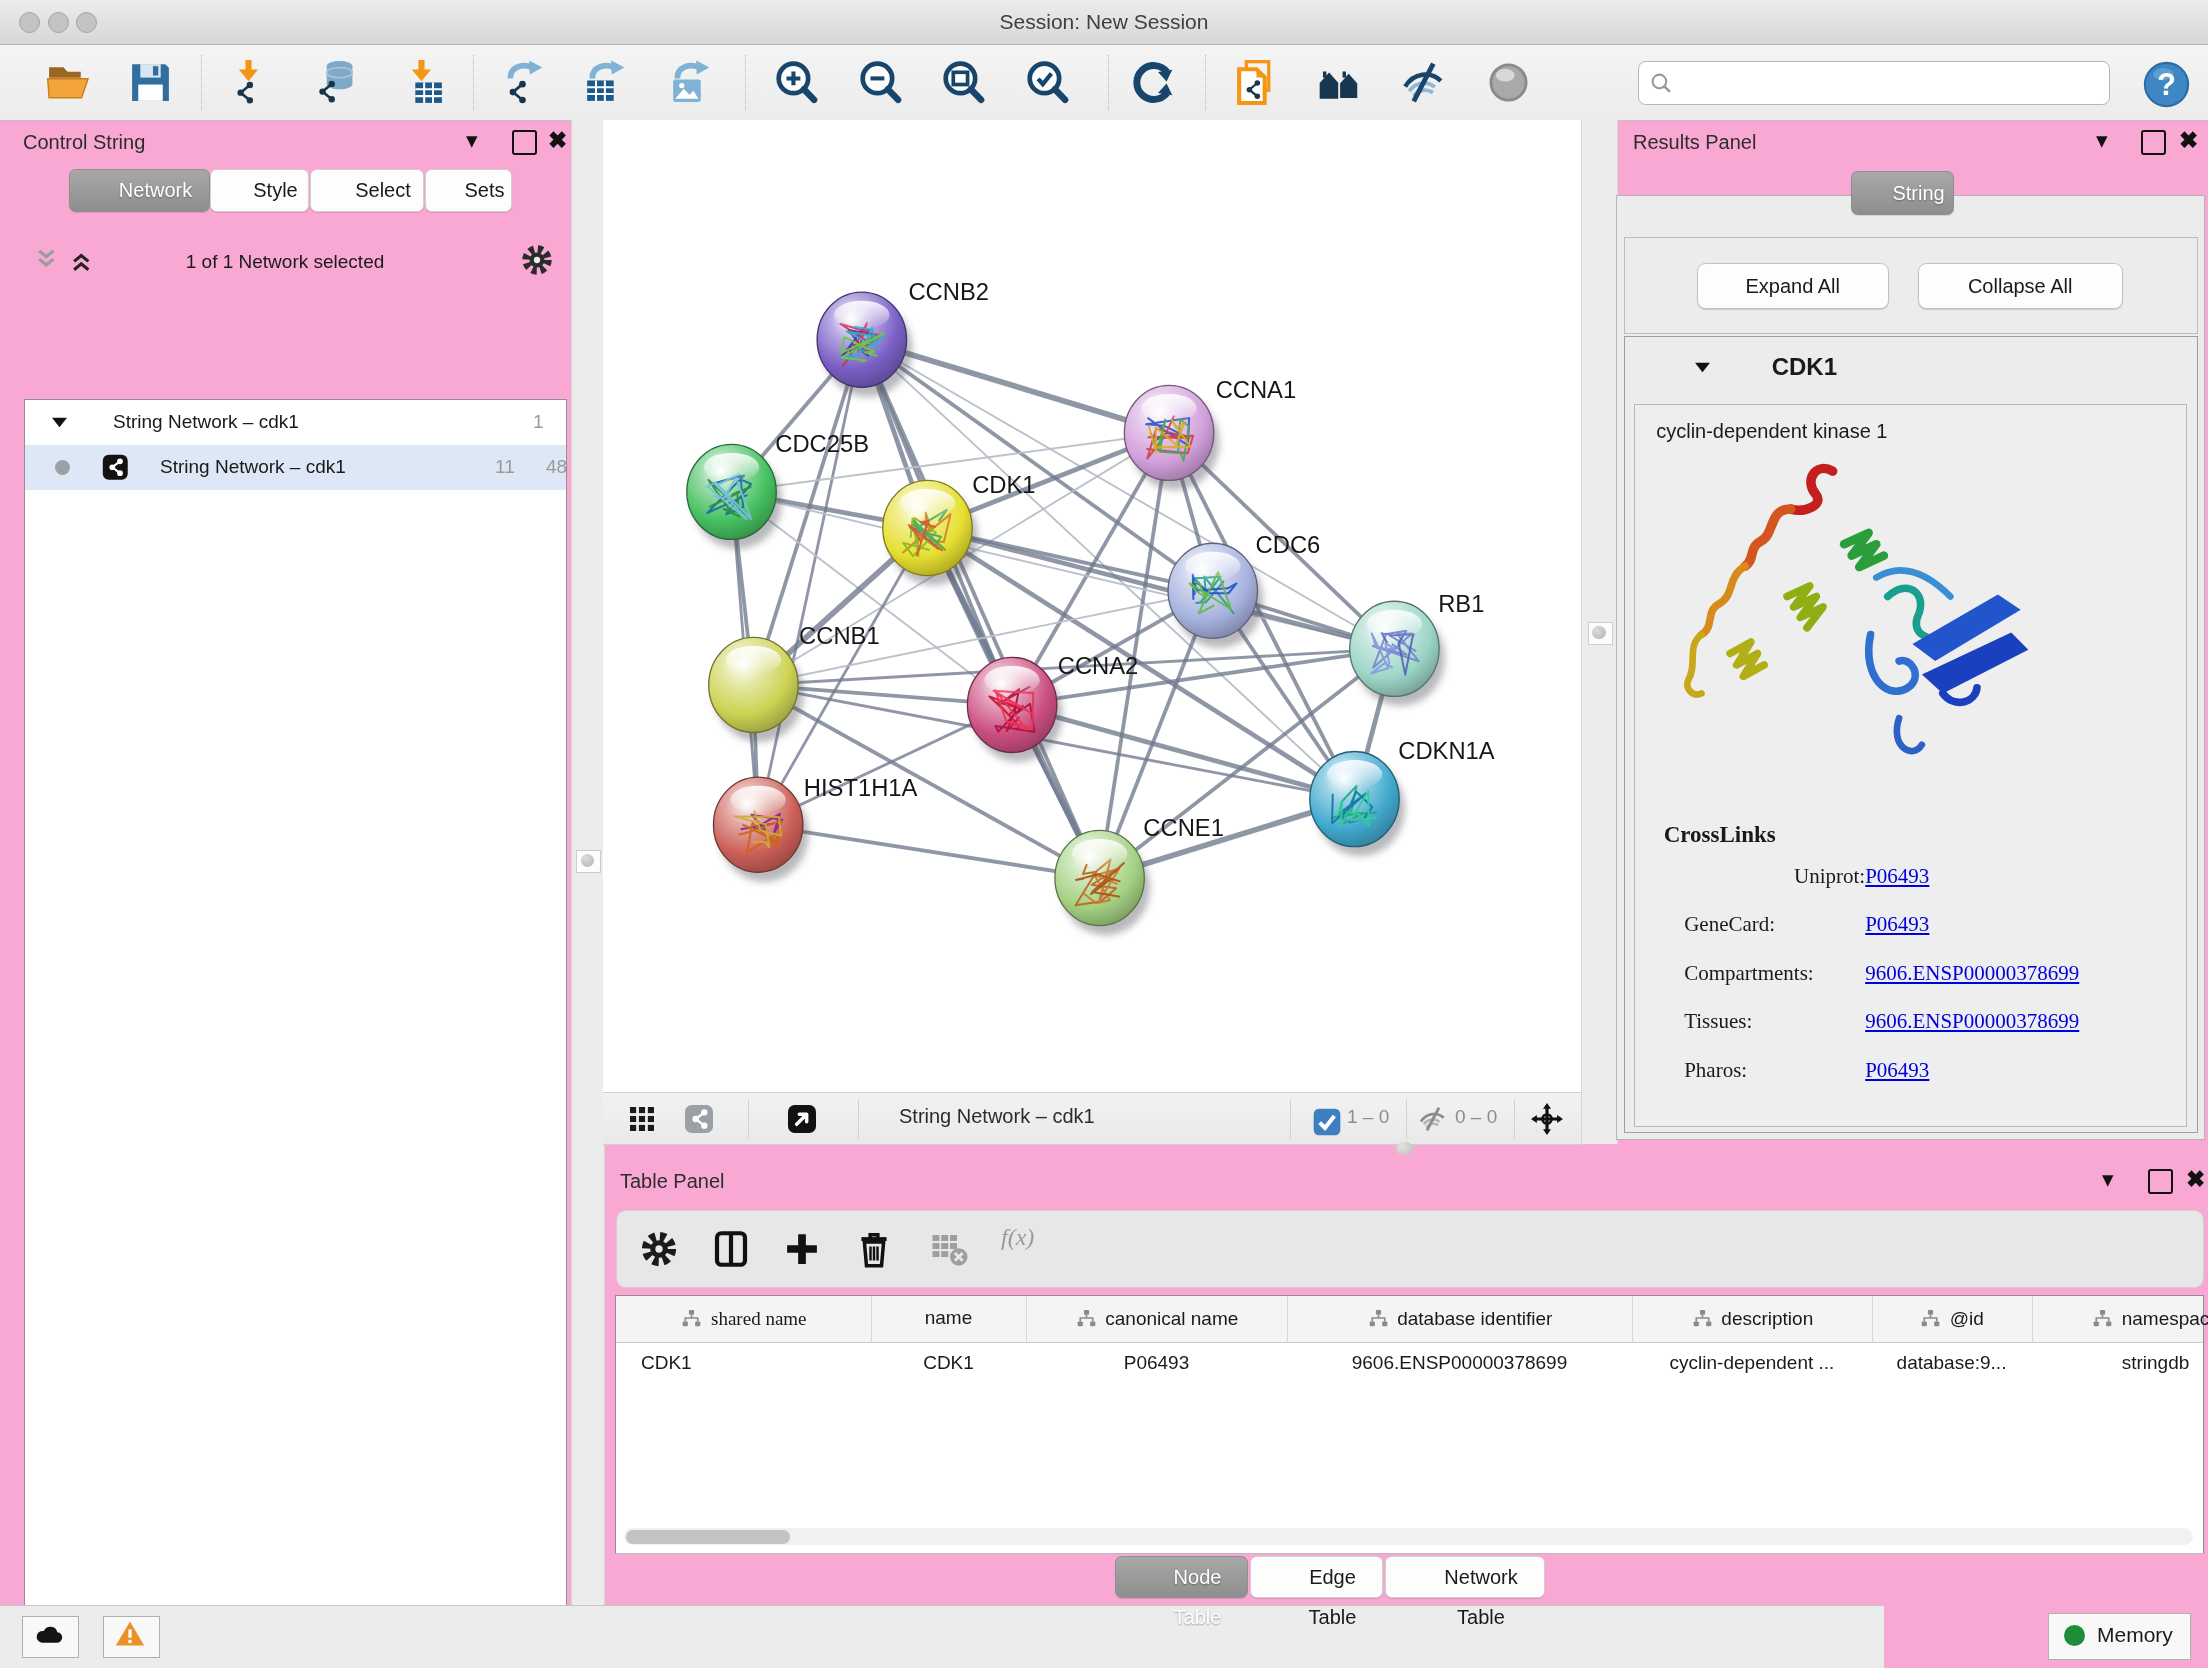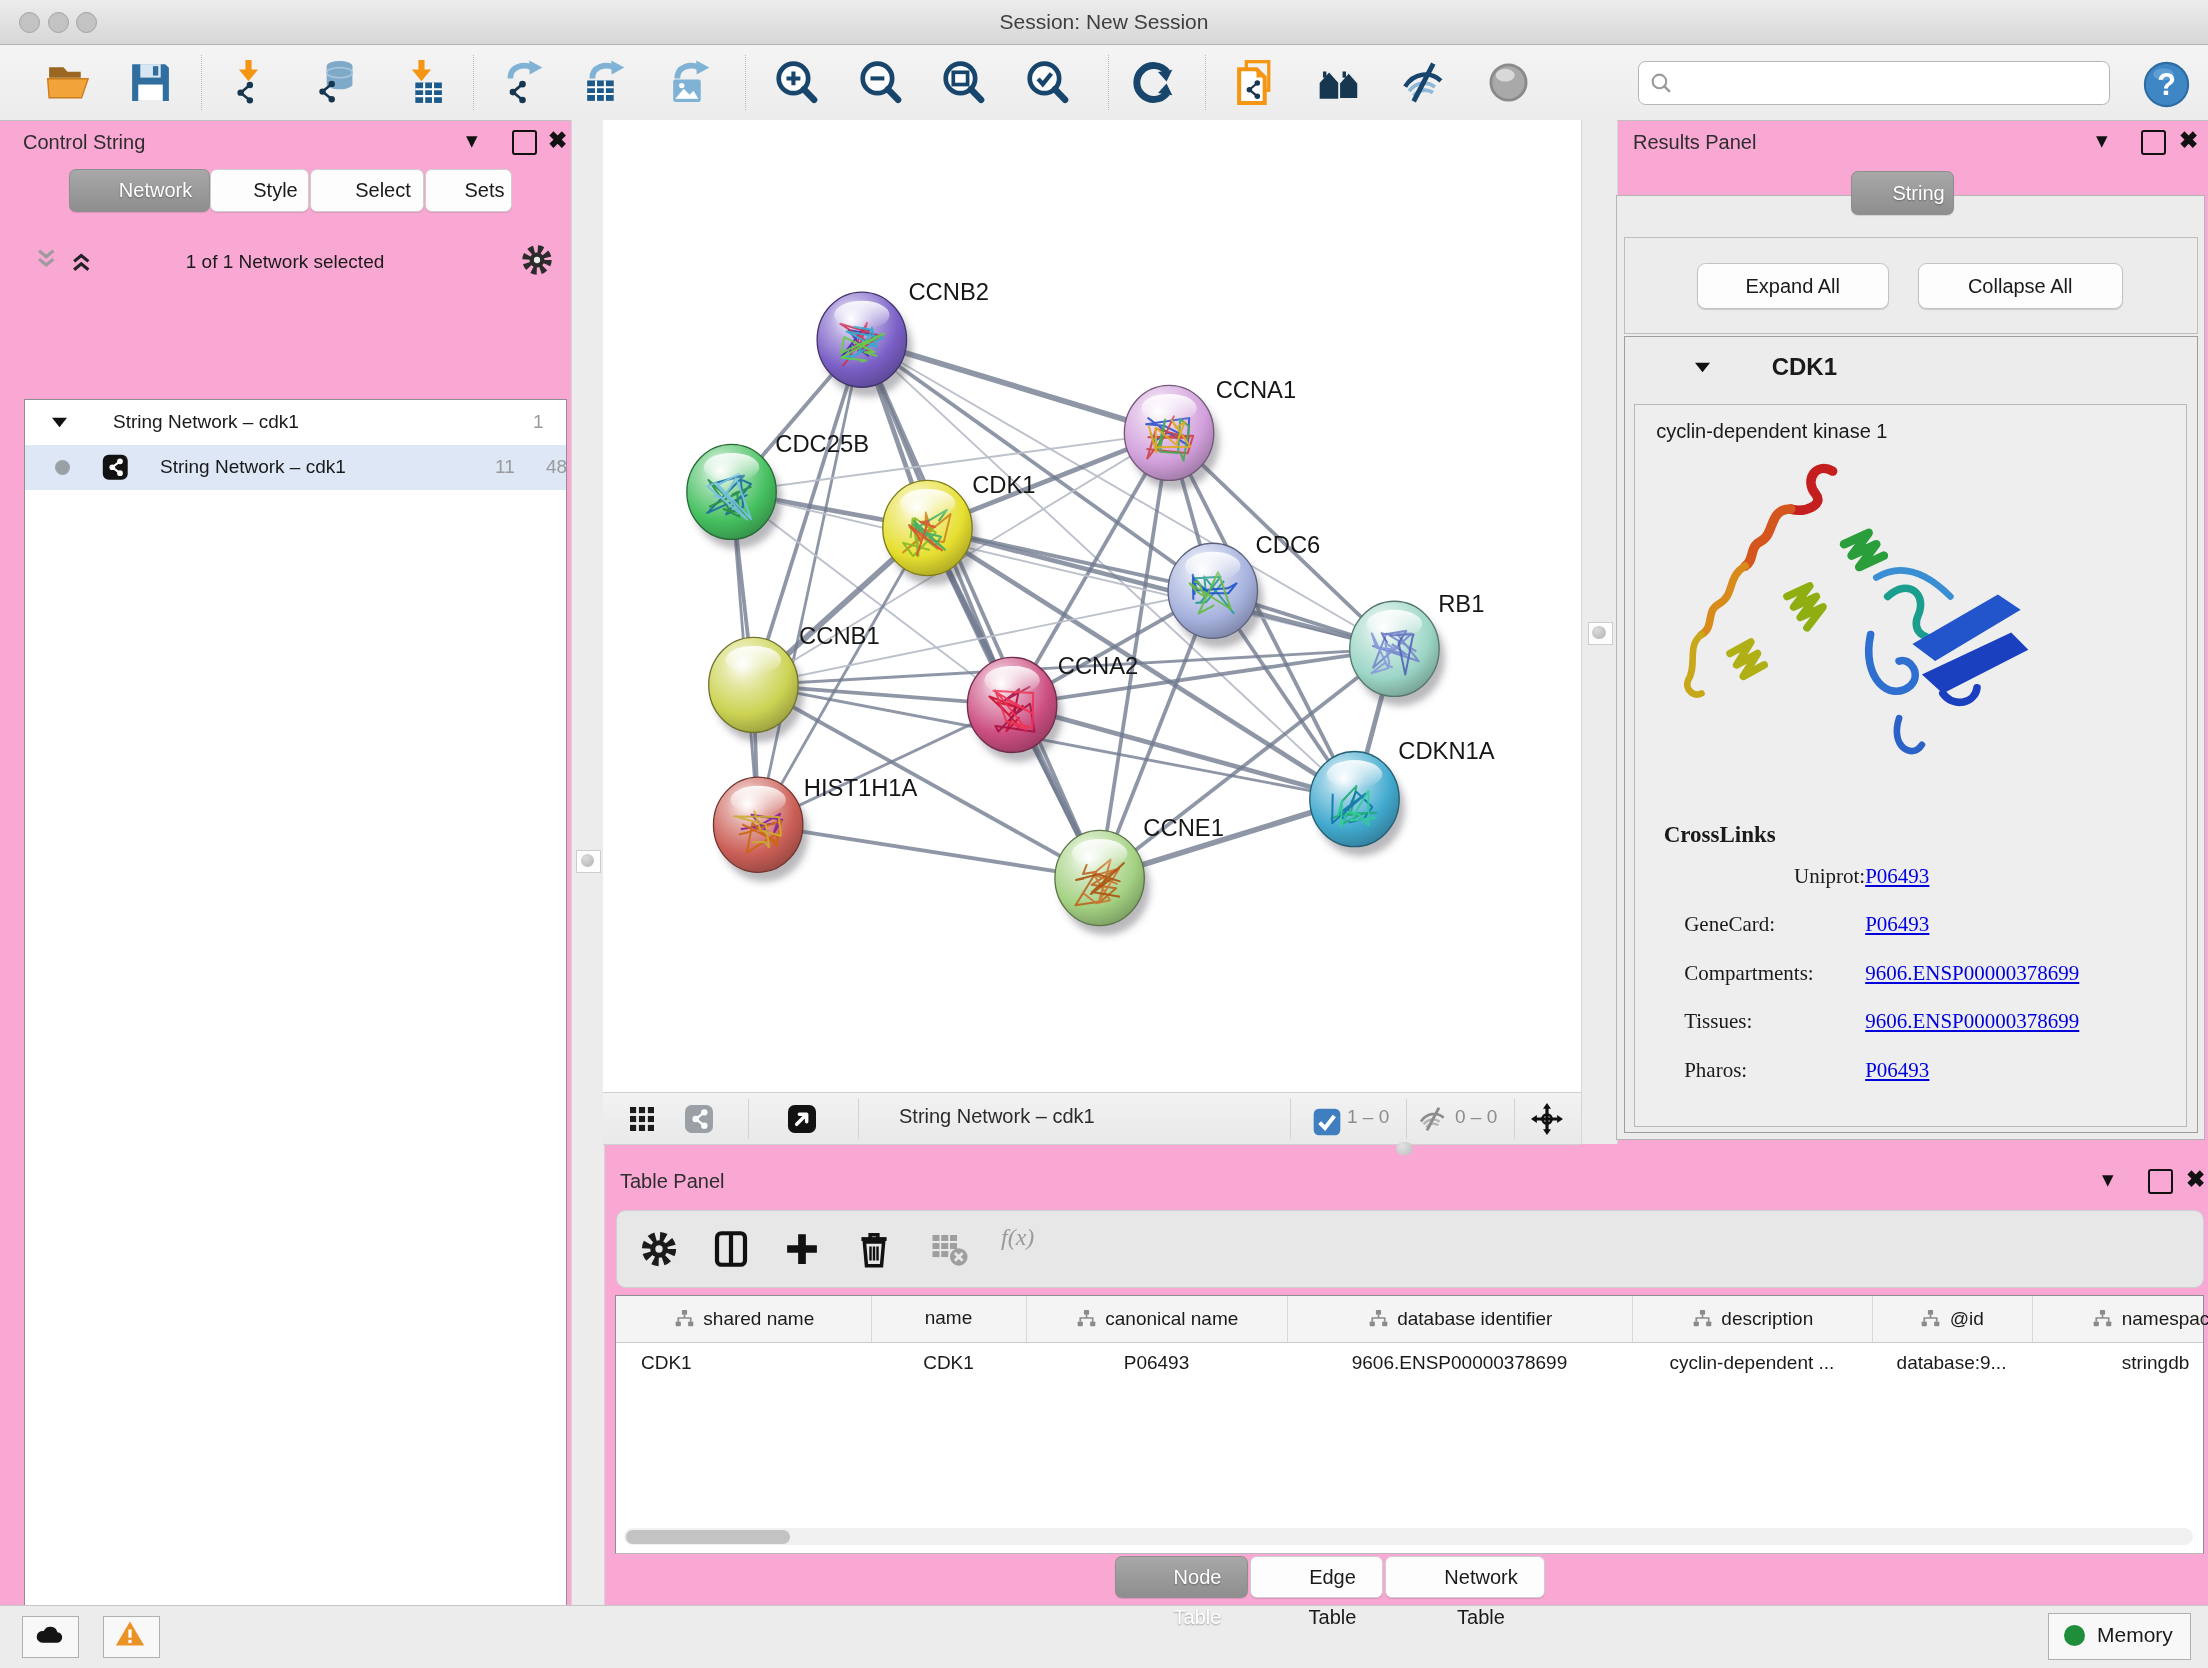--- a/index.html
+++ b/index.html
@@ -83,21 +83,21 @@
   #tbl-header{position:absolute;left:0;top:0;height:46px;width:100%;background:#f4f4f4;
     border-bottom:1.9px solid #c9c9c9;}
   .th-cell{position:absolute;top:0;height:46px;border-right:1px solid #d9d9d9;font-size:19px;}
   .th-cell .th-inner{position:absolute;left:0;right:0;top:10.5px;text-align:center;}
   .th-cell svg{width:23px;height:23px;vertical-align:-4.8px;margin-right:7.6px;}
   .td-cell{position:absolute;top:46px;height:40px;font-size:19px;text-align:center;padding-top:9.5px;
     box-sizing:border-box;white-space:nowrap;overflow:hidden;}
   #tbl-hscroll{position:absolute;left:7.6px;bottom:7.6px;width:1569px;height:17px;background:#f1f1f1;border-radius:8.6px;}
   #tbl-hthumb{position:absolute;left:2.9px;top:1.9px;width:164px;height:13.3px;background:#c3c3c3;border-radius:6.7px;}
   
-  #statusbar{left:0;top:1605px;width:2208px;height:63px;background:#ececec;border-top:1px solid #c6c6c6;}
+  #statusbar{left:0;top:1605px;width:1884px;height:63px;background:#ececec;border-top:1px solid #c6c6c6;}
   .sb-btn{position:absolute;top:9.5px;width:55px;height:40px;background:#f8f8f8;border:1.9px solid #b0b0b0;cursor:pointer;}
   .sb-btn svg{width:32px;height:32px;margin:1.9px 9.5px;}
   #memory-btn{position:absolute;left:2048px;top:6.7px;width:141px;height:45px;background:#f8f8f8;
     border:1.9px solid #b0b0b0;font-size:21px;cursor:pointer;}
   #memory-dot{position:absolute;left:15px;top:11.4px;width:21px;height:21px;border-radius:50%;background:#1e8e3a;}
   #memory-label{position:absolute;left:48px;top:9.5px;}
 </style>
 </head>
 <body>
 
@@ -688,21 +688,21 @@
             <rect x="7" y="13.2" width="4" height="3.4"></rect>
           </g>
           <circle cx="17" cy="16.5" r="5" fill="#9e9e9e"></circle>
           <path d="M14.8 14.3l4.4 4.4M19.2 14.3l-4.4 4.4" stroke="#e7e7e7" stroke-width="1.7"></path>
         </svg></span>
     <span class="tt-icon abs" id="fx-icon" style="left:384px">f(x)</span>
   </div>
 
   <div id="tbl-box" class="abs">
     <div id="tbl-header">
-        <div class="th-cell" style="left: 0px; width: 255px;">
+        <div class="th-cell" style="left: 0px; width: 255px; font-family: Liberation Serif, serif;">
           <span class="th-inner"><svg viewBox="0 0 24 24">
               <g fill="#8a8a8a">
                 <rect x="9.3" y="3" width="5.4" height="5" rx="1"></rect>
                 <rect x="2.8" y="15" width="5.4" height="5" rx="1"></rect>
                 <rect x="15.8" y="15" width="5.4" height="5" rx="1"></rect>
               </g>
               <path d="M12 8v3.5M5.5 15v-3.5h13V15" stroke="#8a8a8a" stroke-width="1.7" fill="none"></path>
             </svg><span>shared name</span></span>
         </div>
         <div class="th-cell" style="left: 255px; width: 155px;">

